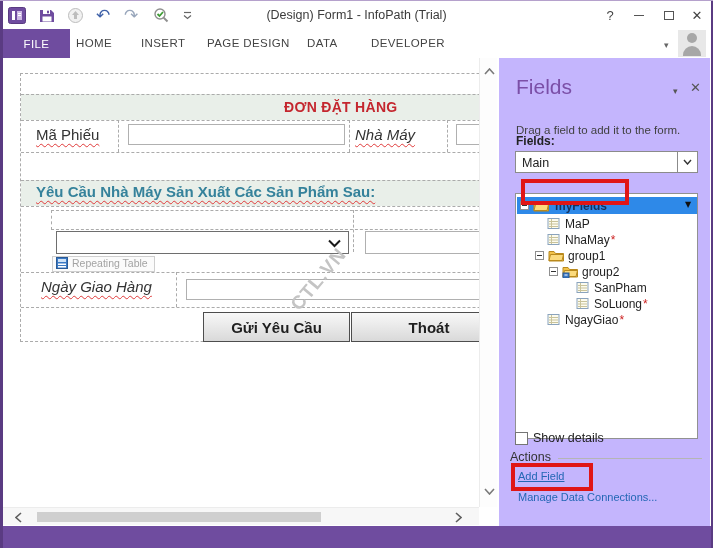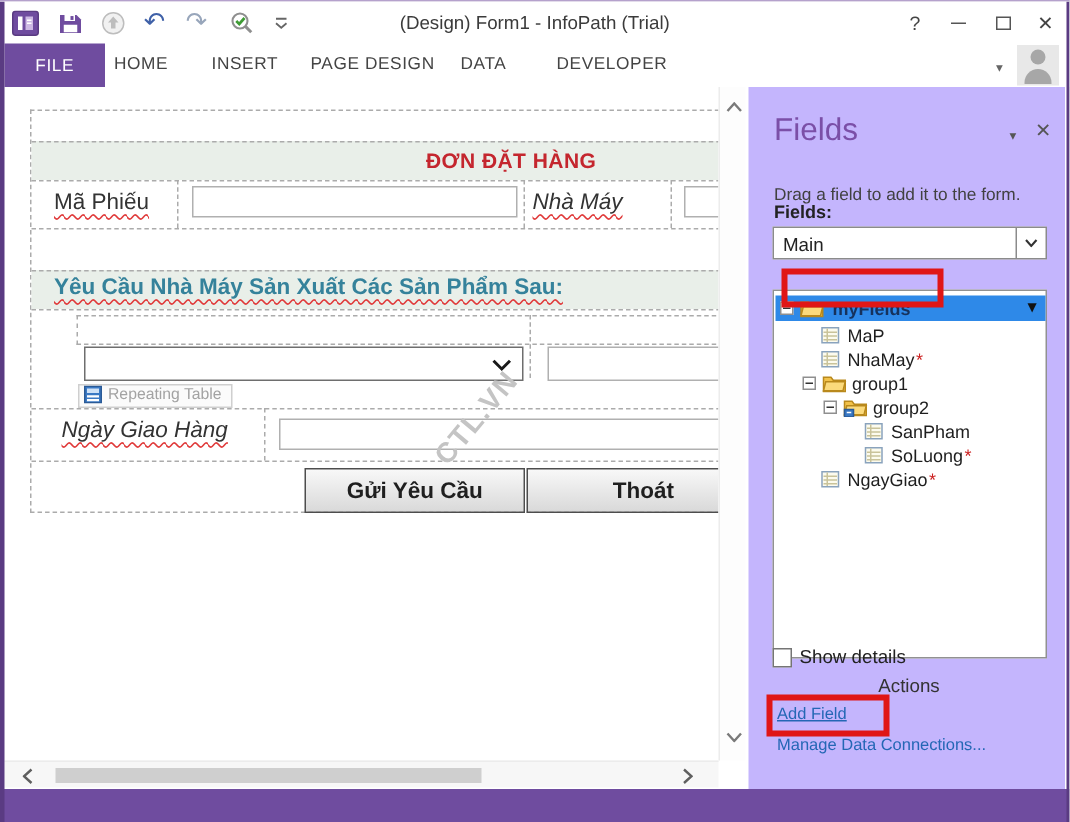--- a/index.html
+++ b/index.html
@@ -68,21 +68,21 @@
               display:flex;align-items:center;justify-content:center;}
   .treebox{left:16px;top:135px;width:183px;height:246px;border:1px solid #919191;background:#fff;overflow:hidden;}
   .trow{position:absolute;height:17px;font-size:12px;color:#1e1e1e;white-space:nowrap;}
   .sel-bar{background:var(--sel);}
   .tlabel-sel{font-weight:bold;color:#16325c;}
   .star{color:#c22;margin-left:1px;}
   .exp{position:absolute;width:9px;height:9px;border:1px solid #8f8f8f;background:#fff;}
   .exp i{position:absolute;left:1px;top:3px;width:5px;height:1px;background:#333;}
   .checkbox{width:13px;height:13px;border:1px solid #757575;background:#fff;}
   .cb-label{font-size:12.5px;color:#222;}
-  .actions-row{display:flex;align-items:center;width:192px;flex-direction:column;}
+  .actions-row{display:flex;align-items:center;width:192px;}
   .actions-label{font-size:12.5px;color:#333;}
   .actions-line{flex:1;border-top:1px solid #b5b5b5;margin-left:7px;margin-top:2px;}
   .link{font-size:11px;color:var(--link);}
   .link-u{text-decoration:underline;}
   .annbox{border:4px solid var(--ann);background:transparent;z-index:60;}
   
   .statusbar{left:0;top:525px;width:713px;height:23px;background:var(--accent);z-index:40;}
   svg{display:block;}
 </style>
 </head>

